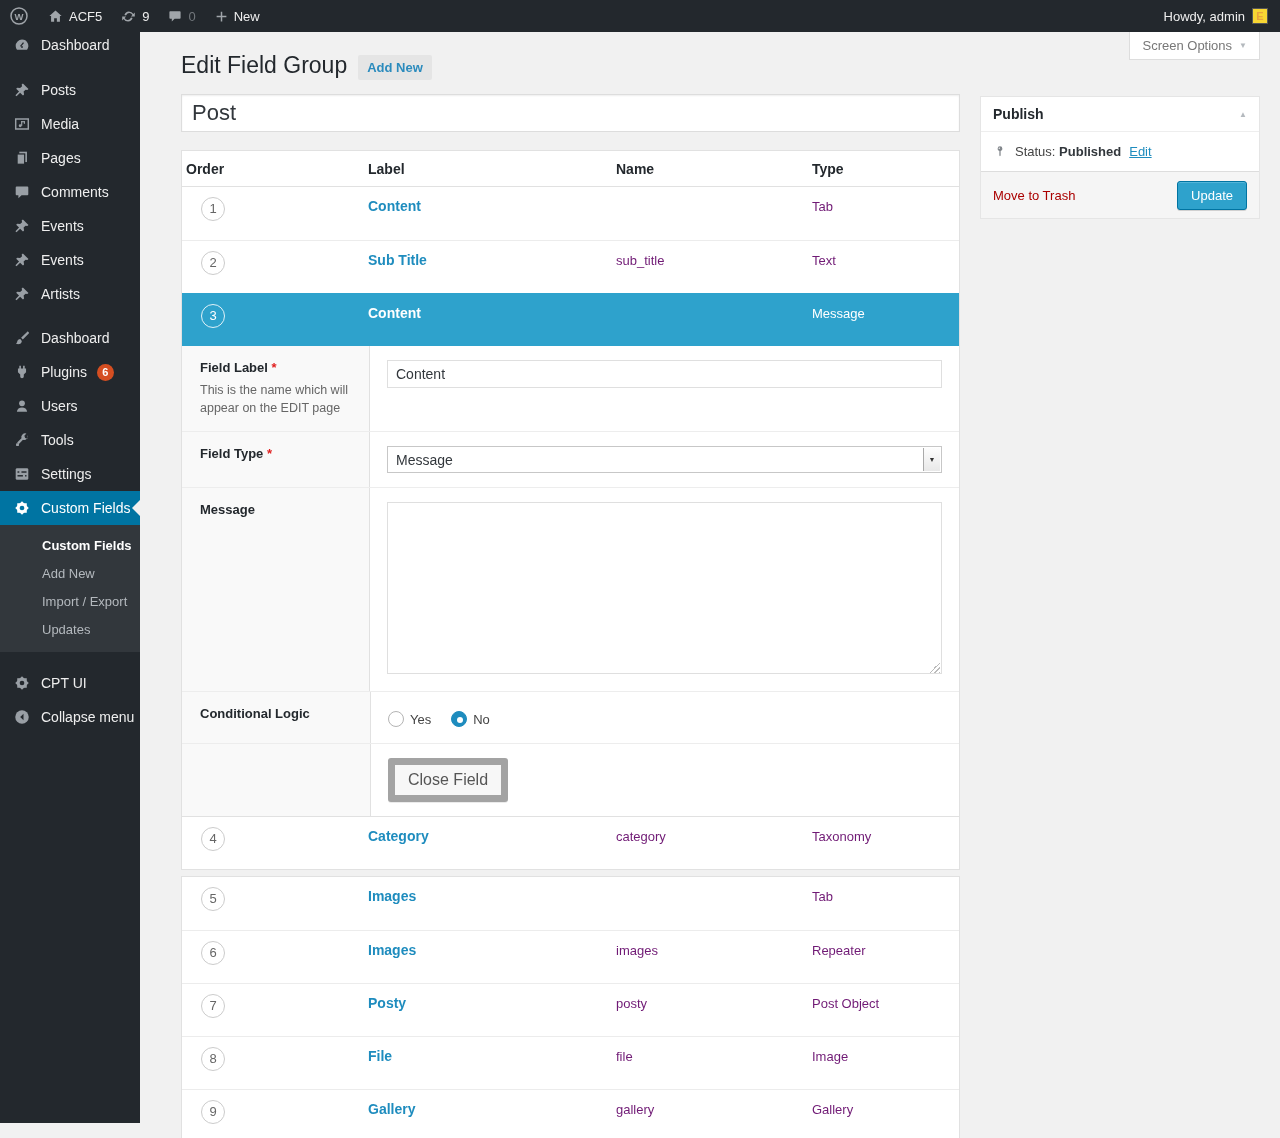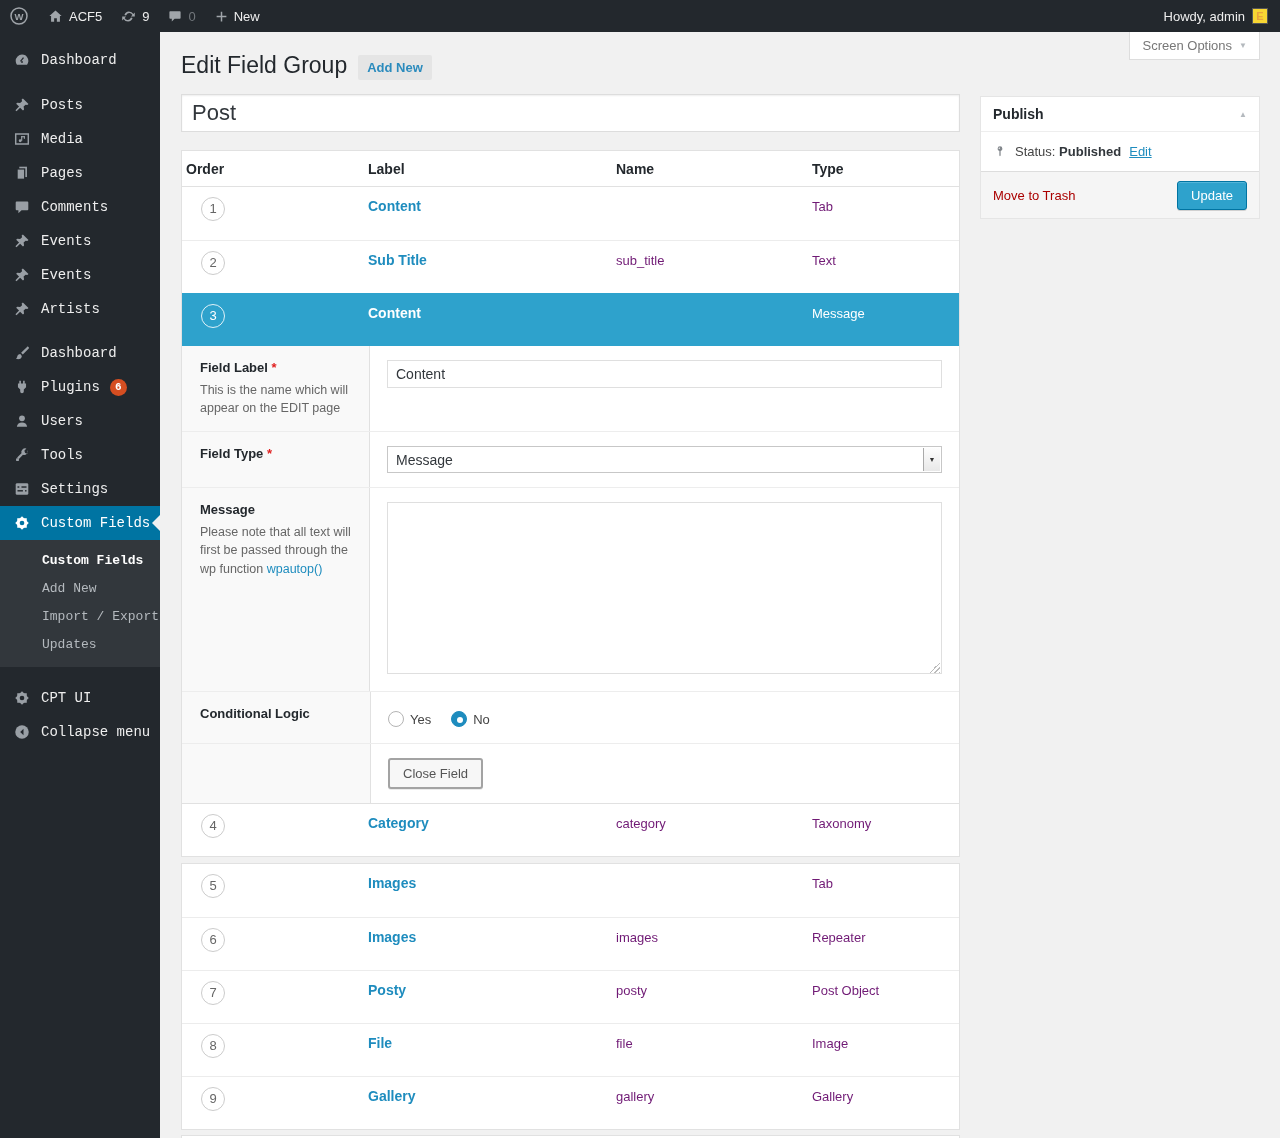--- a/index.html
+++ b/index.html
@@ -20,22 +20,22 @@
   }
   .ab-item { display:flex; align-items:center; gap:5px; height:32px; padding:0 9px; color:#eee; cursor:pointer; }
   .ab-item .ab-icon { color:#a0a5aa; }
   .ab-spacer { flex:1; }
   .ab-right { display:flex; align-items:center; gap:7px; padding:0 12px; height:32px; }
   .avatar { width:16px; height:16px; background:#f7d633; color:#e8a33d; font-weight:bold; font-size:11px;
     display:flex; align-items:center; justify-content:center; border:1px solid #555; }
 
   
   #sidebar {
-    position:absolute; top:32px; left:0; width:160px; height:1106px;
-    background:#23282d; color:#eee; font-size:14px;font-family:Liberation Mono, monospace;
+    position:absolute; top:17px; left:0; width:140px; height:1106px;
+    background:#23282d; color:#eee; font-size:14px;
   }
   .menu-item { position:relative; height:34px; display:flex; align-items:center; gap:10px; padding-left:13px; cursor:pointer; }
   .menu-item .mi-icon { width:18px; height:18px; color:#999fa5; flex:0 0 18px; }
   .menu-item.active { background:#0074a2; color:#fff; }
   .menu-item.active .mi-icon { color:#fff; }
   .menu-item.active::after {
     content:""; position:absolute; right:0; top:50%; margin-top:-8px;
     border:8px solid transparent; border-right-color:#f1f1f1;
   }
   .menu-gap-sm { height:11px; }
@@ -127,22 +127,22 @@
       linear-gradient(135deg, transparent 0 50%, #bbb 50% 57%, transparent 57% 72%, #bbb 72% 79%, transparent 79% 93%, #bbb 93% 100%);
   }
 
   .radio-group { display:flex; align-items:center; gap:20px; padding-top:5px; }
   .radio-opt { display:flex; align-items:center; gap:6px; font-size:13px; color:#444; cursor:pointer; }
   .radio { width:16px; height:16px; border-radius:50%; border:1px solid #b4b4b4; background:#fff; position:relative; }
   .radio.checked { border-color:#1e8cbe; background:#1e8cbe; }
   .radio.checked::after { content:""; position:absolute; left:5px; top:5px; width:6px; height:6px;
     border-radius:50%; background:#fff; }
 
-  .btn { display:inline-block; background:#f7f7f7; border:2px solid #a3a3a3; border-radius:3px; color:#555;
-    font-size:13px; padding:6px 13px; cursor:pointer; box-shadow:0 1px 0 rgba(0,0,0,.08); }
+  .btn { display:inline-block; background:#f7f7f7; border:7px solid #a3a3a3; border-radius:3px; color:#555;
+    font-size:16px; padding:6px 13px; cursor:pointer; box-shadow:0 1px 0 rgba(0,0,0,.08); }
 
   .row4-border { border-top:1px solid #e1e1e1; }
 
   
   .postbox { background:#fff; border:1px solid #e5e5e5; }
   .postbox-header { display:flex; align-items:center; justify-content:space-between; padding:9px 12px; }
   .postbox-title { font-size:14px; font-weight:bold; color:#23282d; }
   .toggle-caret { color:#b4b9be; font-size:8px; cursor:pointer; }
   .pb-status { border-top:1px solid #eee; padding:12px; display:flex; align-items:center; gap:8px; font-size:13px; color:#444; }
   .pb-status .pin { color:#82878c; }
@@ -459,24 +459,20 @@
                 <div class="fake-select">
                   <span>Message</span>
                   <span class="sel-btn">▼</span>
                 </div>
               </div>
             </div>
 
             <div class="editor-row row-message">
               <div class="e-left">
                 <div class="e-title">Message</div>
-                <div class="e-desc">
-                  <span>Please note that all text will first be passed through the wp function</span>
-                  <span class="wp-link">wpautop()</span>
-                </div>
               </div>
               <div class="e-right">
                 <div class="acf-textarea-wrap">
                   <textarea class="acf-textarea" style=""></textarea>
                   <span class="resize-grip"></span>
                 </div>
               </div>
             </div>
 
             <div class="editor-row row-conditional">

